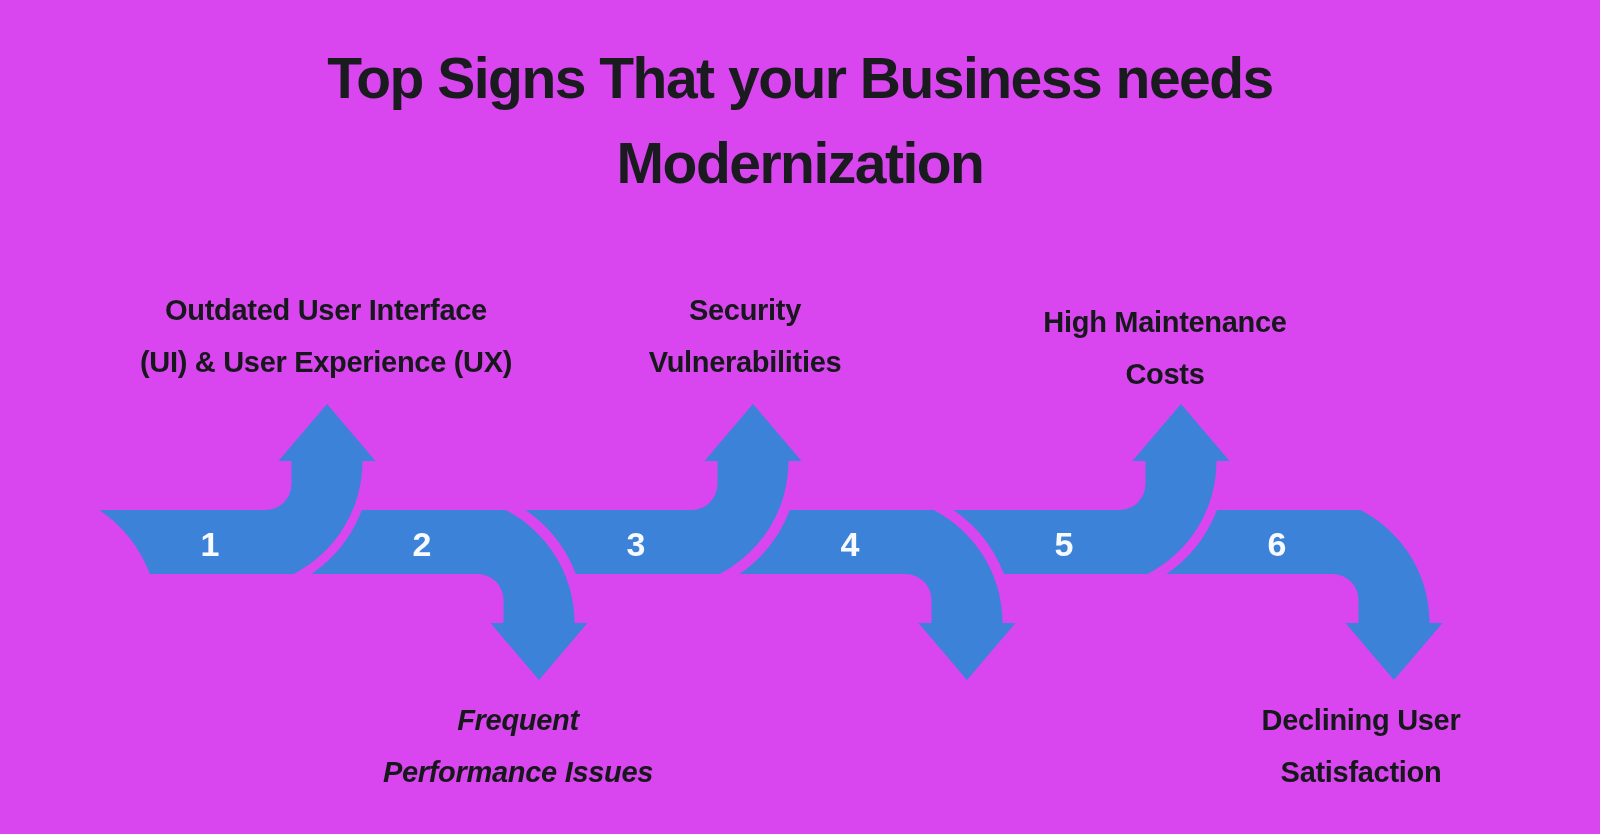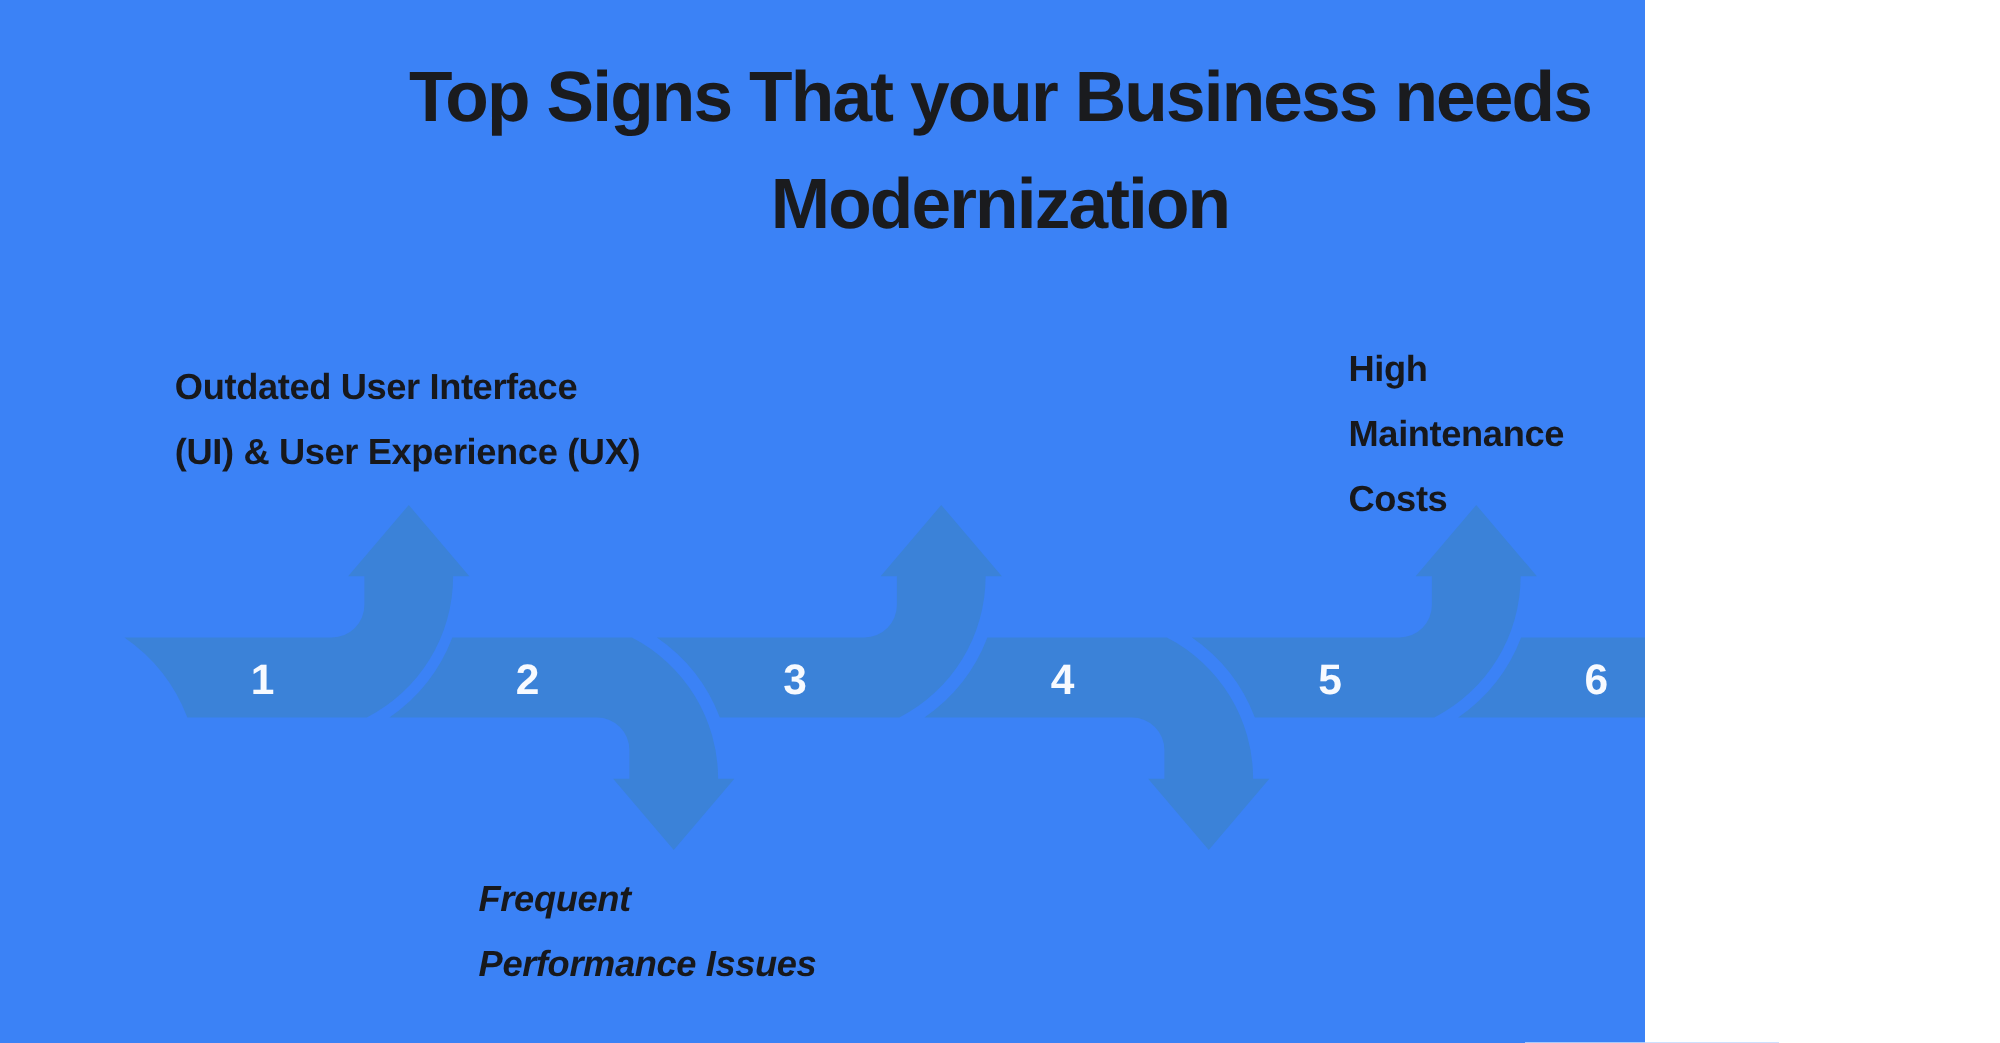--- a/index.html
+++ b/index.html
@@ -2,23 +2,23 @@
 <html><head>
 <meta charset="utf-8">
 <style>
   html, body {
     margin: 0;
     padding: 0;
     background: #ffffff;
   }
   .canvas {
     position: relative;
-    width: 1316px;
+    width: 1600px;
     height: 834px;
-    background: #3b82f6;
+    background: #d946ef;
     overflow: hidden;
     font-family: "Liberation Sans", "DejaVu Sans", sans-serif;
   }
   .title {
     position: absolute;
     top: 36px;
     left: 0;
     width: 1600px;
     margin: 0;
     text-align: center;
@@ -32,20 +32,21 @@
   .arrow-svg {
     position: absolute;
     left: 0;
     top: 0;
     width: 1600px;
     height: 834px;
   }
   .seg-label {
     position: absolute;
     transform: translate(-50%, -50%);
+    text-align: center;
     font-size: 29px;
     line-height: 52px;
     font-weight: 700;
     letter-spacing: -0.3px;
     color: #17181c;
     white-space: pre-line;
   }
   .seg-number {
     position: absolute;
     transform: translate(-50%, -50%);
@@ -71,20 +72,22 @@
 </head>
 <body>
 
 <div class="canvas">
 
   <h1 class="title">Top Signs That your Business needs
 Modernization</h1>
 
   <div class="seg-label lbl-1">Outdated User Interface
 (UI) &amp; User Experience (UX)</div>
+  <div class="seg-label lbl-3">Security
+Vulnerabilities</div>
   <div class="seg-label lbl-5">High Maintenance
 Costs</div>
 
   <svg class="arrow-svg" viewBox="0 0 1600 834" aria-hidden="true">
     <defs>
       <path id="seg-up" d="M -227.5 510 L -61.5 510 A 26 26 0 0 0 -35.5 484 L -35.5 461 L -48.5 461
            L 0 404 L 48.5 461 L 35.5 461 A 127 127 0 0 1 -33.5 574 L -177.1 574
            A 137 137 0 0 0 -227.5 510 Z"></path>
       <path id="seg-down" d="M -177.1 510 L -33.5 510 A 127 127 0 0 1 35.5 623 L 48.5 623 L 0 680
            L -48.5 623 L -35.5 623 L -35.5 600 A 26 26 0 0 0 -61.5 574 L -227.5 574
@@ -100,14 +103,16 @@
 
   <div class="seg-number num-1">1</div>
   <div class="seg-number num-2">2</div>
   <div class="seg-number num-3">3</div>
   <div class="seg-number num-4">4</div>
   <div class="seg-number num-5">5</div>
   <div class="seg-number num-6">6</div>
 
   <div class="seg-label lbl-2">Frequent
 Performance Issues</div>
+  <div class="seg-label lbl-6">Declining User
+Satisfaction</div>
 
 </div>
 
 </body></html>

